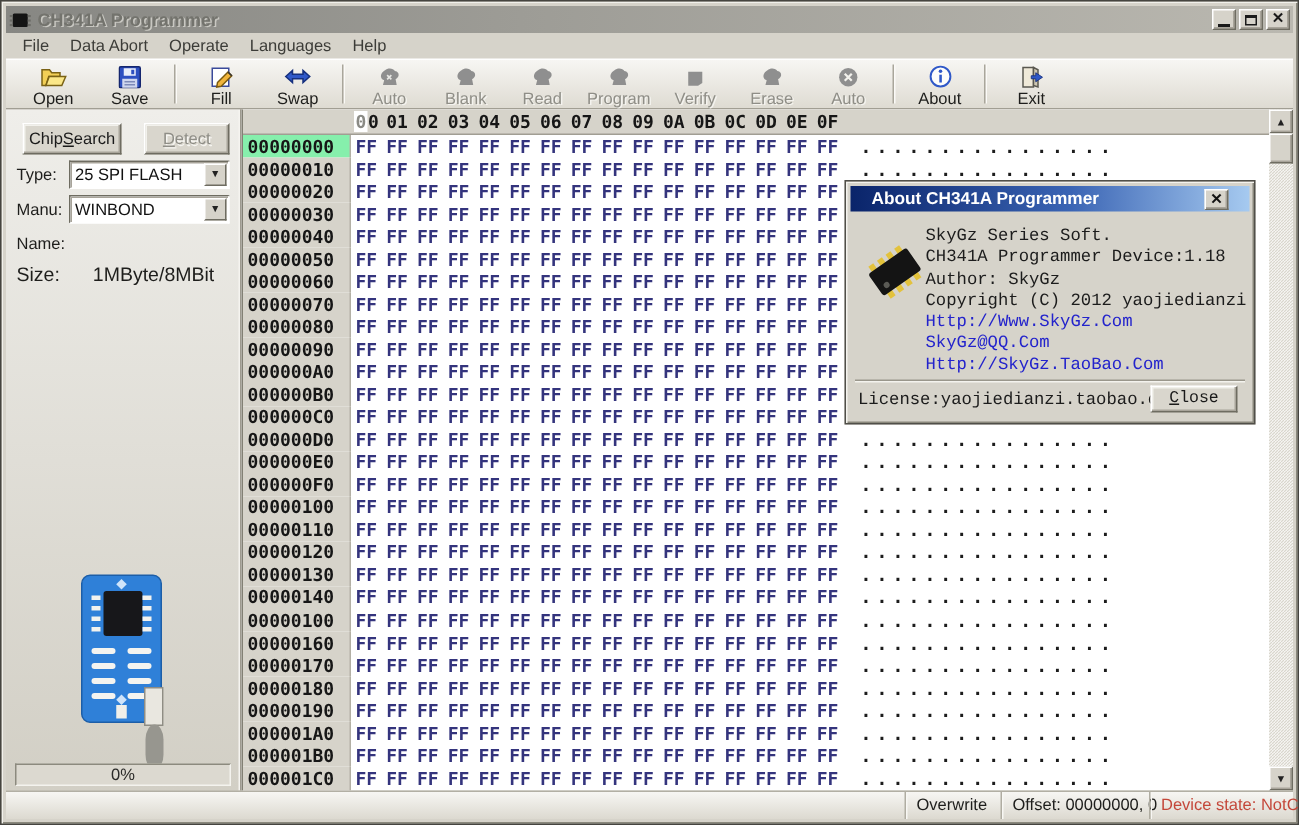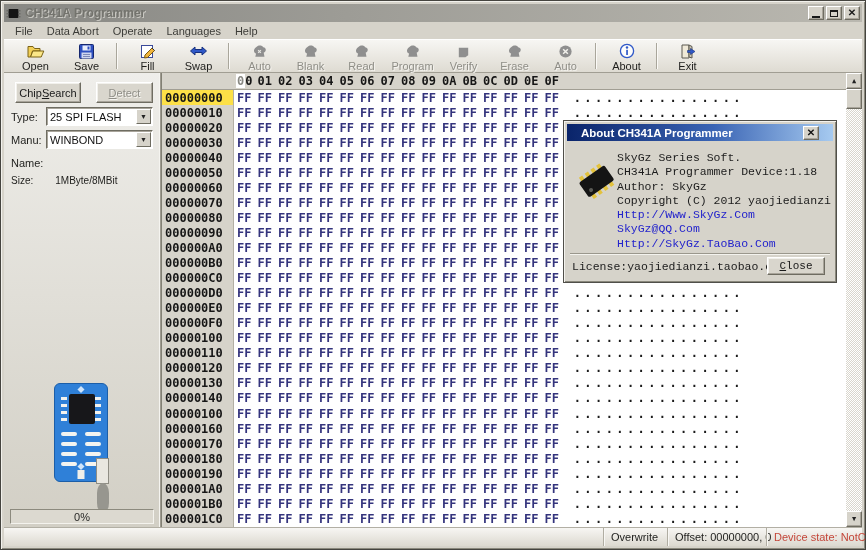--- a/index.html
+++ b/index.html
@@ -53,21 +53,21 @@
   .detect { position:absolute; left:92px; top:9px; width:57px; height:21px; }
   .accel { text-decoration:underline; }
   .lp-row { position:absolute; left:7px; right:7px; height:19px; display:flex; align-items:center; }
   .lp-label { font-size:11px; color:#1e1e1c; width:35px; }
   .combo { flex:1; height:19px; background:#fff; border:1px solid; border-color:#6e6c61 #fff #fff #6e6c61;
            box-shadow:inset 1px 1px 0 #a8a49a; display:flex; align-items:center; position:relative; }
   .combo-value { font-size:11px; color:#111; padding-left:3px; flex:1; white-space:nowrap; overflow:hidden; }
   .combo-arrow { width:15px; height:15px; margin-right:1px; background:#d6d3ca; border:1px solid;
                  border-color:#fff #6e6c61 #6e6c61 #fff; display:flex; align-items:center; justify-content:center;
                  font-size:7px; color:#222; }
-  .size-row { position:absolute; left:7px; top:102px; display:flex; font-size:10px; color:#1e1e1c; }
+  .size-row { position:absolute; left:7px; top:102px; display:flex; font-size:13px; color:#1e1e1c; }
   .size-value { margin-left:22px; }
 
   
   .socket { position:absolute; left:50px; top:310px; width:54px; height:99px;
             background:#2f80d8; border-radius:6px; border:1px solid #1c5ea8; }
   .sock-diamond { position:absolute; left:50%; transform:translateX(-50%) rotate(45deg);
                   width:5px; height:5px; background:#cfe4fa; }
   .sock-chip { position:absolute; left:14px; top:10px; width:26px; height:30px; background:#17171a;
                border-radius:2px; }
   .pin { position:absolute; width:6px; height:3px; background:#f2f2ee; }
@@ -90,21 +90,21 @@
   .hex-head { position:absolute; left:0; top:0; right:16px; height:17px; background:#d6d3ca;
               border-bottom:1px solid #a19e93; display:flex; align-items:center; }
   .hcorner { width:72px; }
   .hcell { width:20.5px; text-align:center; color:#161616; }
   .cursor0 { background:#ffffff; color:#8a8a84; padding:0 1px; }
   .ascii-head { margin-left:10px; letter-spacing:3.35px; color:#161616; white-space:nowrap; }
   .hex-body { position:absolute; left:0; top:17px; right:16px; bottom:0; overflow:hidden; }
   .hexrow { display:flex; height:15.05px; align-items:center; }
   .addr { width:72px; align-self:stretch; display:flex; align-items:center; padding-left:3px;
           background:#d6d3ca; color:#161616; border-right:1px solid #b3b0a5; }
-  .hexrow.sel .addr { background:#fde047; }
+  .hexrow.sel .addr { background:#86efac; }
   .bcell { width:20.5px; text-align:center; color:#34347d; }
   .arow { display:flex; margin-left:10px; }
   .acell { width:10.65px; text-align:center; color:#1c1c1c; }
 
   
   .vscroll { position:absolute; right:0; top:0; bottom:0; width:16px;
              background:#efeee9;
              background-image:linear-gradient(45deg,#fff 25%,transparent 25%,transparent 75%,#fff 75%),
                               linear-gradient(45deg,#fff 25%,transparent 25%,transparent 75%,#fff 75%);
              background-size:2px 2px; background-position:0 0,1px 1px; background-color:#d9d6cd; }

